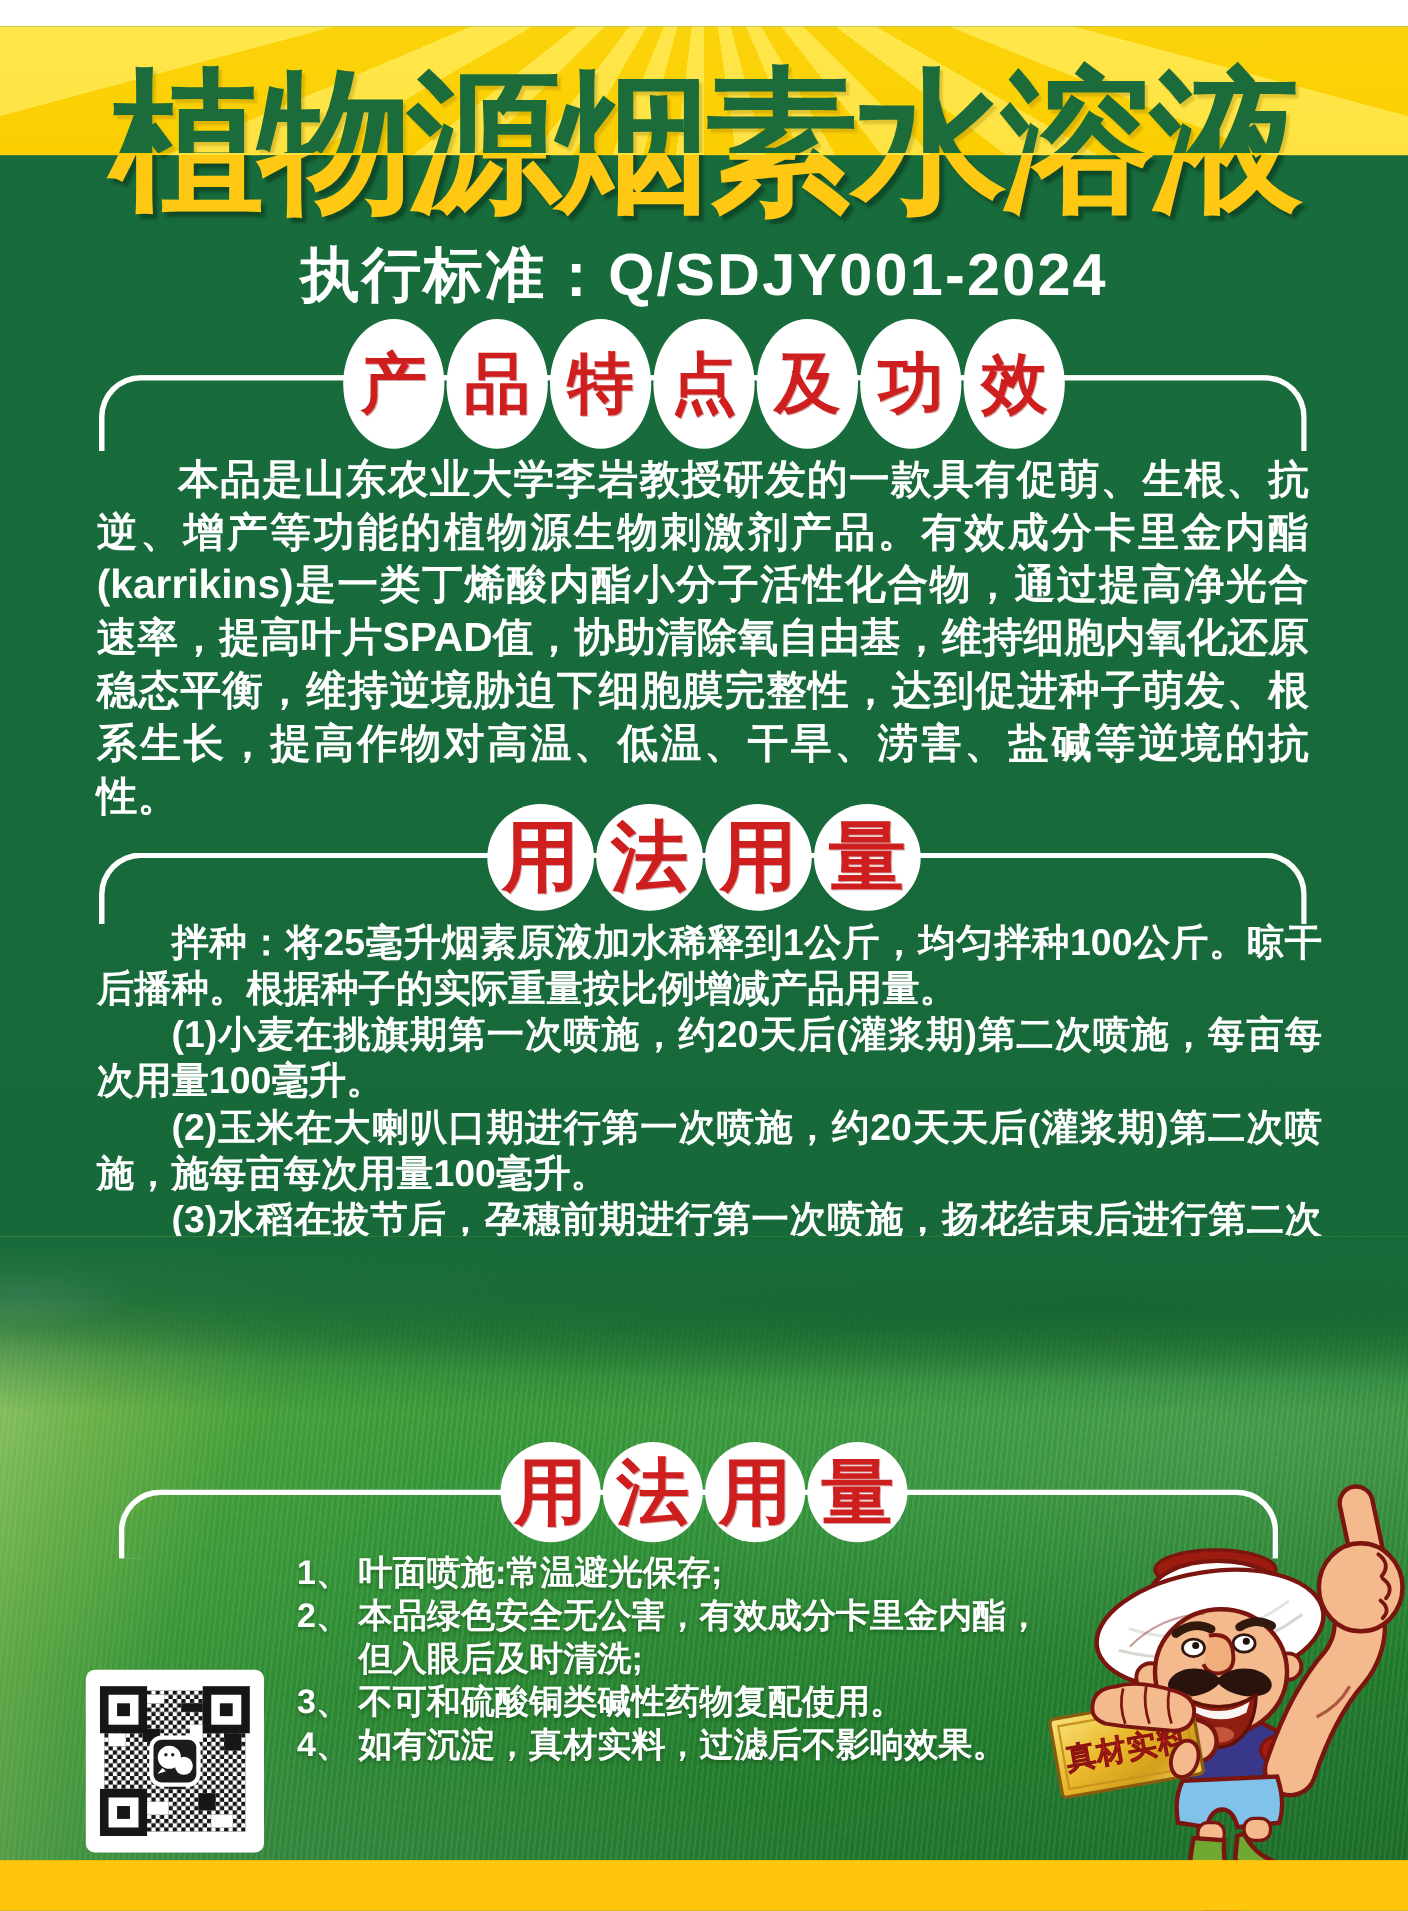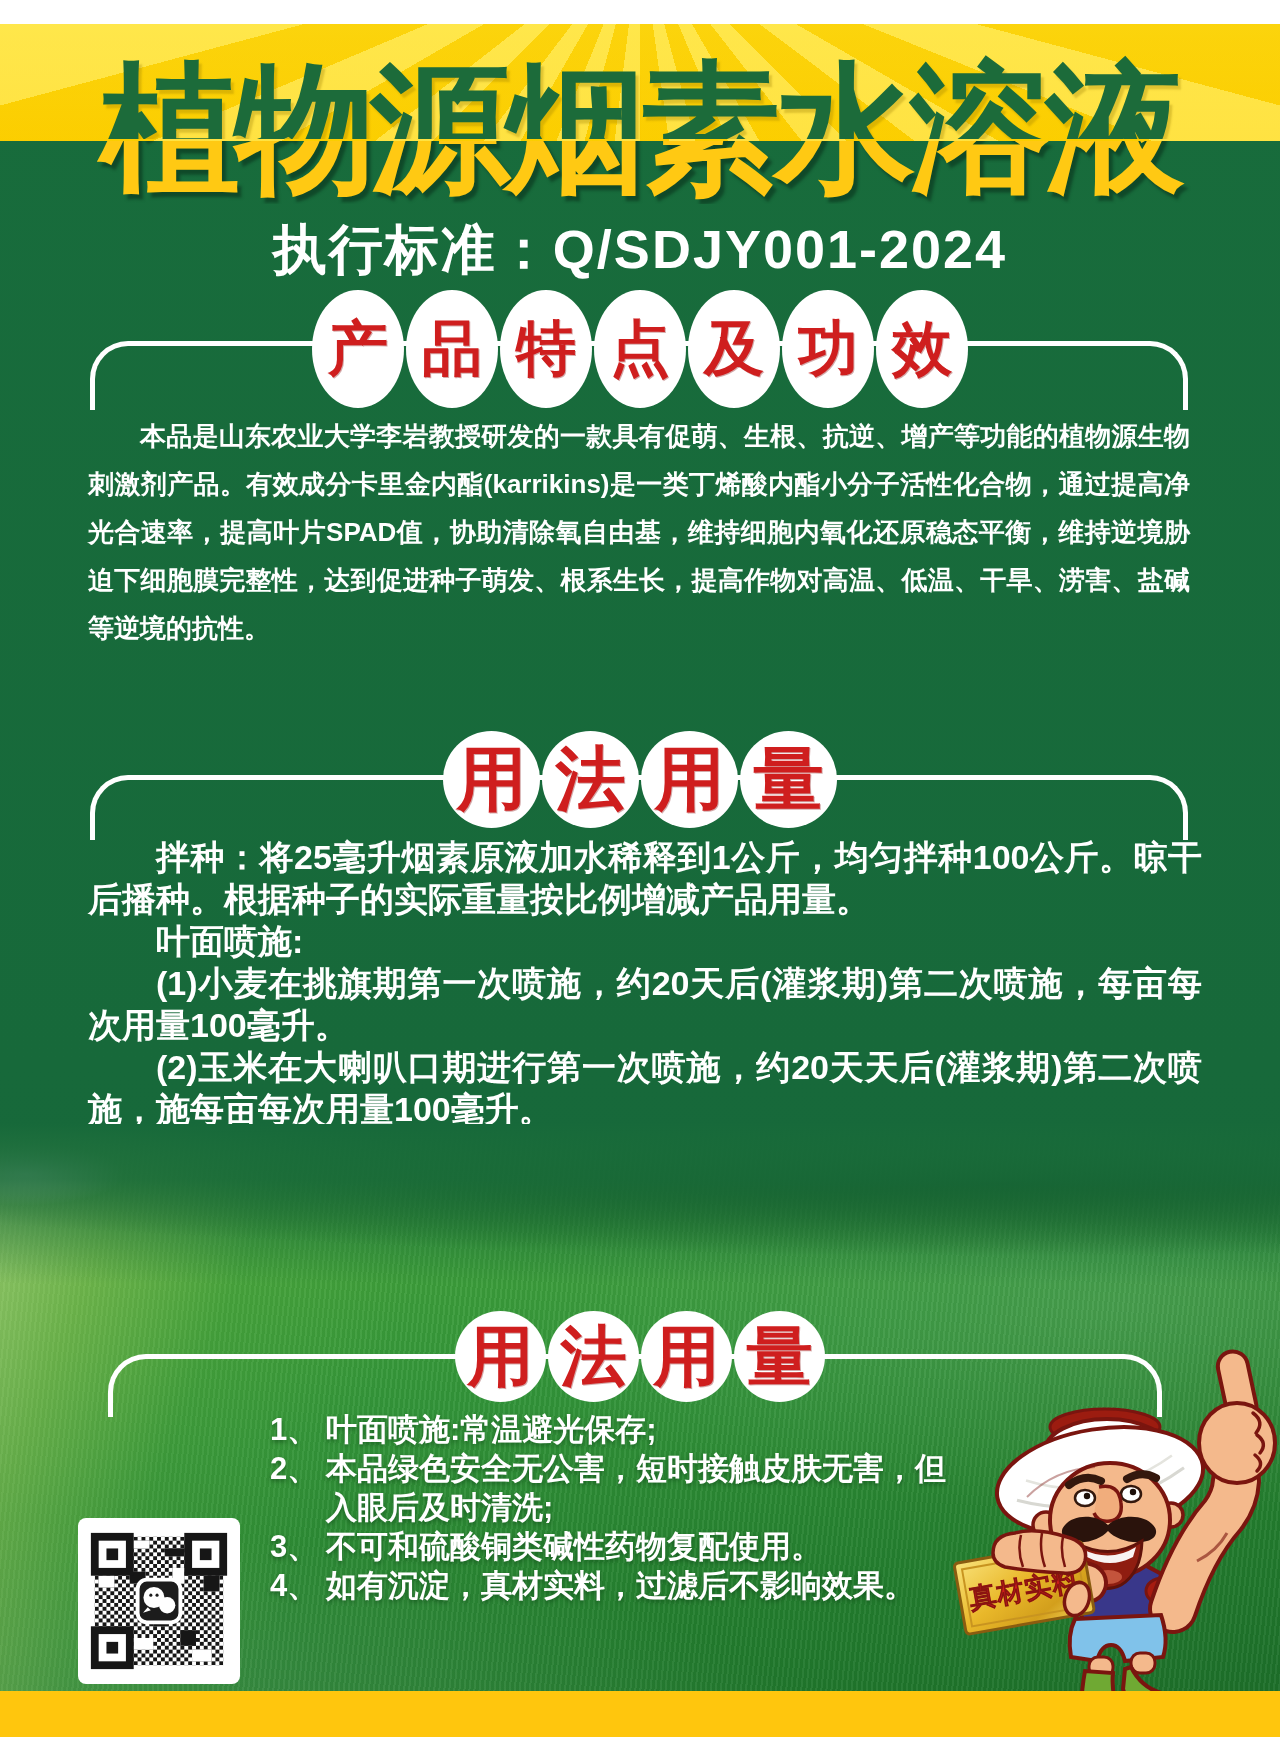--- a/index.html
+++ b/index.html
@@ -31,21 +31,21 @@
     text-shadow:1px 1px 0 rgba(130,10,10,.35);}
   .h1c .circ{width:92px;height:118px;}
   .h1c .circ span{font-size:60px;}
   .h2c .circ{width:97px;height:97px;}
   .h2c .circ span{font-size:70px;}
   .h3c .circ{width:91px;height:91px;}
   .h3c .circ span{font-size:66px;}
 
   .bodytext{position:absolute;color:#ffffff;text-align:justify;font-weight:700;}
   .bodytext p{margin:0;text-indent:2em;}
-  .body1{left:88px;right:90px;top:388px;font-size:26px;line-height:48px;}
+  .body1{left:88px;right:90px;top:388px;font-size:37px;line-height:48px;}
   .body2{left:88px;right:78px;top:812px;font-size:34px;line-height:42px;}
 
   
   .field{position:absolute;left:0;top:1100px;width:100%;height:567px;
     background-color:#2e9134;
     background-image:
       linear-gradient(180deg,#17693a 0px,rgba(23,105,58,.85) 55px,rgba(23,105,58,0) 160px),
       radial-gradient(140px 45px at 2% 50px, rgba(238,240,228,.75), rgba(238,240,228,0) 70%),
       radial-gradient(130% 100px at 78% 60px, rgba(15,72,22,.85), rgba(15,72,22,0) 72%),
       linear-gradient(112deg, rgba(233,238,160,.50) 0%, rgba(175,208,98,.38) 10%, rgba(95,172,62,.22) 20%, rgba(0,0,0,0) 32%),
@@ -124,21 +124,20 @@
     <div class="circ">
         <span>用</span>
       </div>
     <div class="circ">
         <span>量</span>
       </div>
   </div>
 
   <div class="bodytext body2">
     <p>拌种：将25毫升烟素原液加水稀释到1公斤，均匀拌种100公斤。晾干后播种。根据种子的实际重量按比例增减产品用量。</p>
-    <p>叶面喷施:</p>
     <p>(1)小麦在挑旗期第一次喷施，约20天后(灌浆期)第二次喷施，每亩每次用量100毫升。</p>
     <p>(2)玉米在大喇叭口期进行第一次喷施，约20天天后(灌浆期)第二次喷施，施每亩每次用量100毫升。</p>
     <p>(3)水稻在拔节后，孕穗前期进行第一次喷施，扬花结束后进行第二次喷施，每亩每次用量100 mL。</p>
     <p>注:烟素处理具有保绿性好、适收期长的特点，特别适合饲用玉米和鲜食玉米生产，或者春播普通玉米。</p>
   </div>
 
   <div class="field"></div>
 
   <div class="sec-line" style="left:108px;right:118px;top:1330px;height:58px;"></div>
   <div class="sec-circles h3c" style="top:1287px;">
@@ -156,21 +155,21 @@
       </div>
   </div>
 
   <div class="notes">
     <div class="item">
       <span class="num">1、</span>
       <span class="txt">叶面喷施:常温避光保存;</span>
     </div>
     <div class="item">
       <span class="num">2、</span>
-      <span class="txt">本品绿色安全无公害，短时接触皮肤无害，但入眼后及时清洗;</span>
+      <span class="txt">本品绿色安全无公害，有效成分卡里金内酯，但入眼后及时清洗;</span>
     </div>
     <div class="item">
       <span class="num">3、</span>
       <span class="txt">不可和硫酸铜类碱性药物复配使用。</span>
     </div>
     <div class="item">
       <span class="num">4、</span>
       <span class="txt">如有沉淀，真材实料，过滤后不影响效果。</span>
     </div>
   </div>

